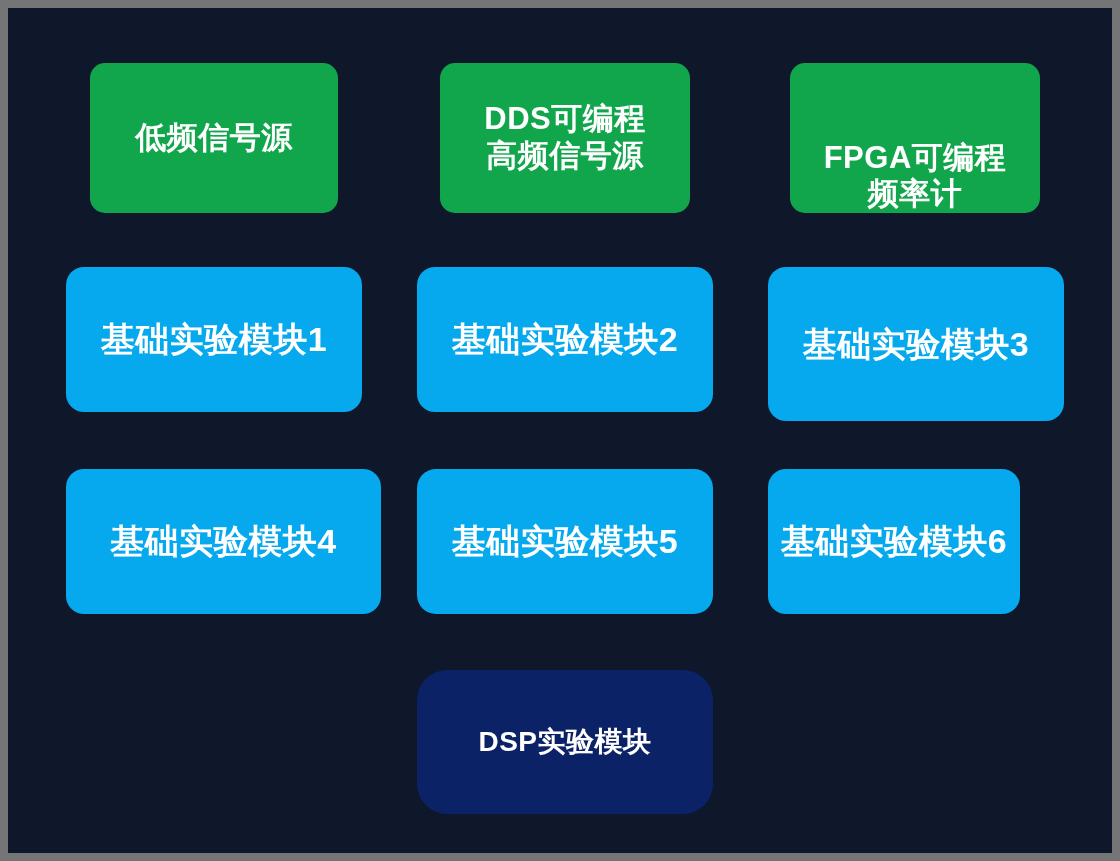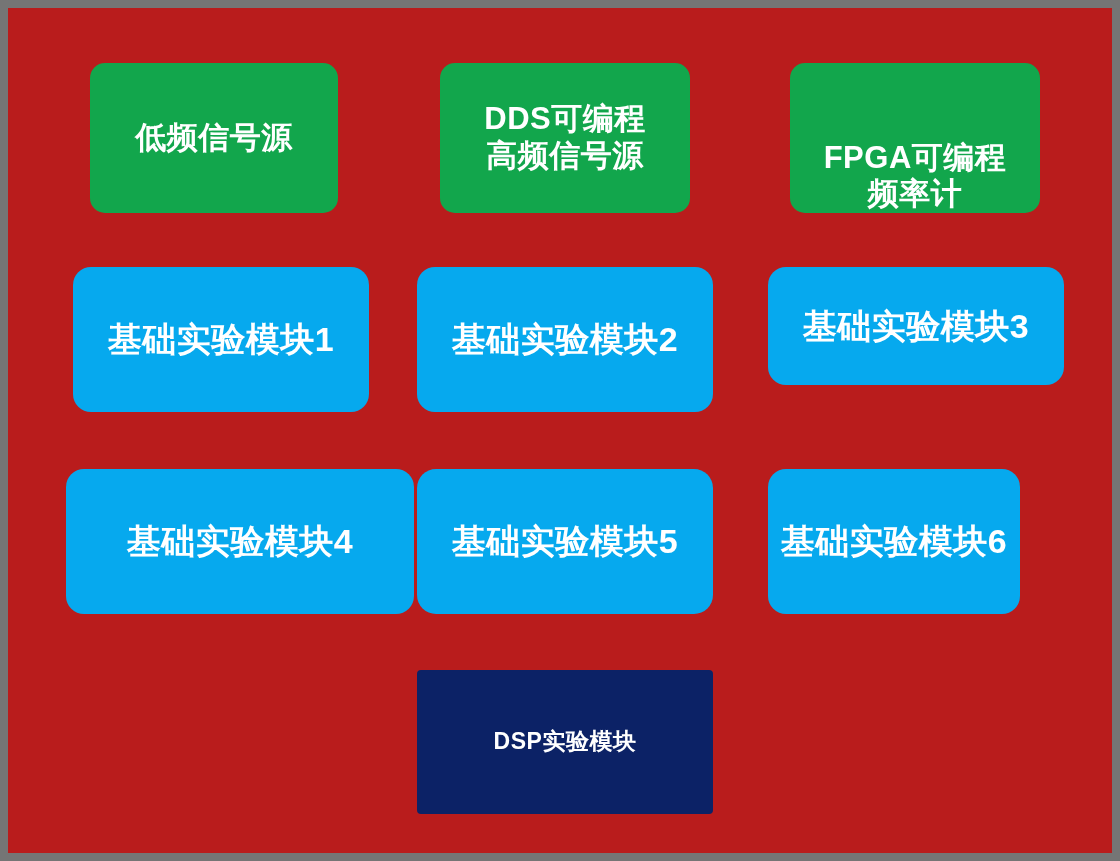--- a/index.html
+++ b/index.html
@@ -11,21 +11,21 @@
     width: 1120px;
     height: 861px;
     overflow: hidden;
     font-family: "Liberation Sans", "DejaVu Sans", sans-serif;
   }
   #diagram-frame {
     position: relative;
     width: 1120px;
     height: 861px;
     box-sizing: border-box;
-    background: #b91c1c;
+    background: #0f172a;
     border: 8px solid #757575;
   }
   #diagram-canvas {
     position: absolute;
     left: 0;
     top: 0;
     width: 1120px;
     height: 861px;
   }
   .node {
@@ -48,22 +48,22 @@
     font-size: 31px;
     border-radius: 15px;
   }
   .node.basic {
     background: #06A9EE;
     font-size: 34px;
     border-radius: 18px;
   }
   .node.dsp {
     background: #0C2266;
-    font-size: 23px;
-    border-radius: 4px;
+    font-size: 28px;
+    border-radius: 30px;
   }
   .node-label {
     display: block;
     width: 100%;
     padding: 0 6px;
     box-sizing: border-box;
   }
 </style>
 </head>
 <body>
@@ -78,33 +78,33 @@
     <div class="node source" style="left:432px; top:55px; width:250px; height:150px;">
       <span class="node-label">DDS可编程
 高频信号源</span>
     </div>
 
     <div class="node source" style="left:782px; top:55px; width:250px; height:150px;align-items:flex-end;">
       <span class="node-label">FPGA可编程
 频率计</span>
     </div>
 
-    <div class="node basic" style="left:65px; top:259px; width:296px; height:145px;">
+    <div class="node basic" style="left:58px; top:259px; width:296px; height:145px;">
       <span class="node-label">基础实验模块1</span>
     </div>
 
     <div class="node basic" style="left:409px; top:259px; width:296px; height:145px;">
       <span class="node-label">基础实验模块2</span>
     </div>
 
-    <div class="node basic" style="left:760px; top:259px; width:296px; height:118px;">
+    <div class="node basic" style="left:760px; top:259px; width:296px; height:154px;">
       <span class="node-label">基础实验模块3</span>
     </div>
 
-    <div class="node basic" style="left:58px; top:461px; width:348px; height:145px;">
+    <div class="node basic" style="left:58px; top:461px; width:315px; height:145px;">
       <span class="node-label">基础实验模块4</span>
     </div>
 
     <div class="node basic" style="left:409px; top:461px; width:296px; height:145px;border-radius:19px;">
       <span class="node-label">基础实验模块5</span>
     </div>
 
     <div class="node basic" style="left:760px; top:461px; width:252px; height:145px;">
       <span class="node-label">基础实验模块6</span>
     </div>

